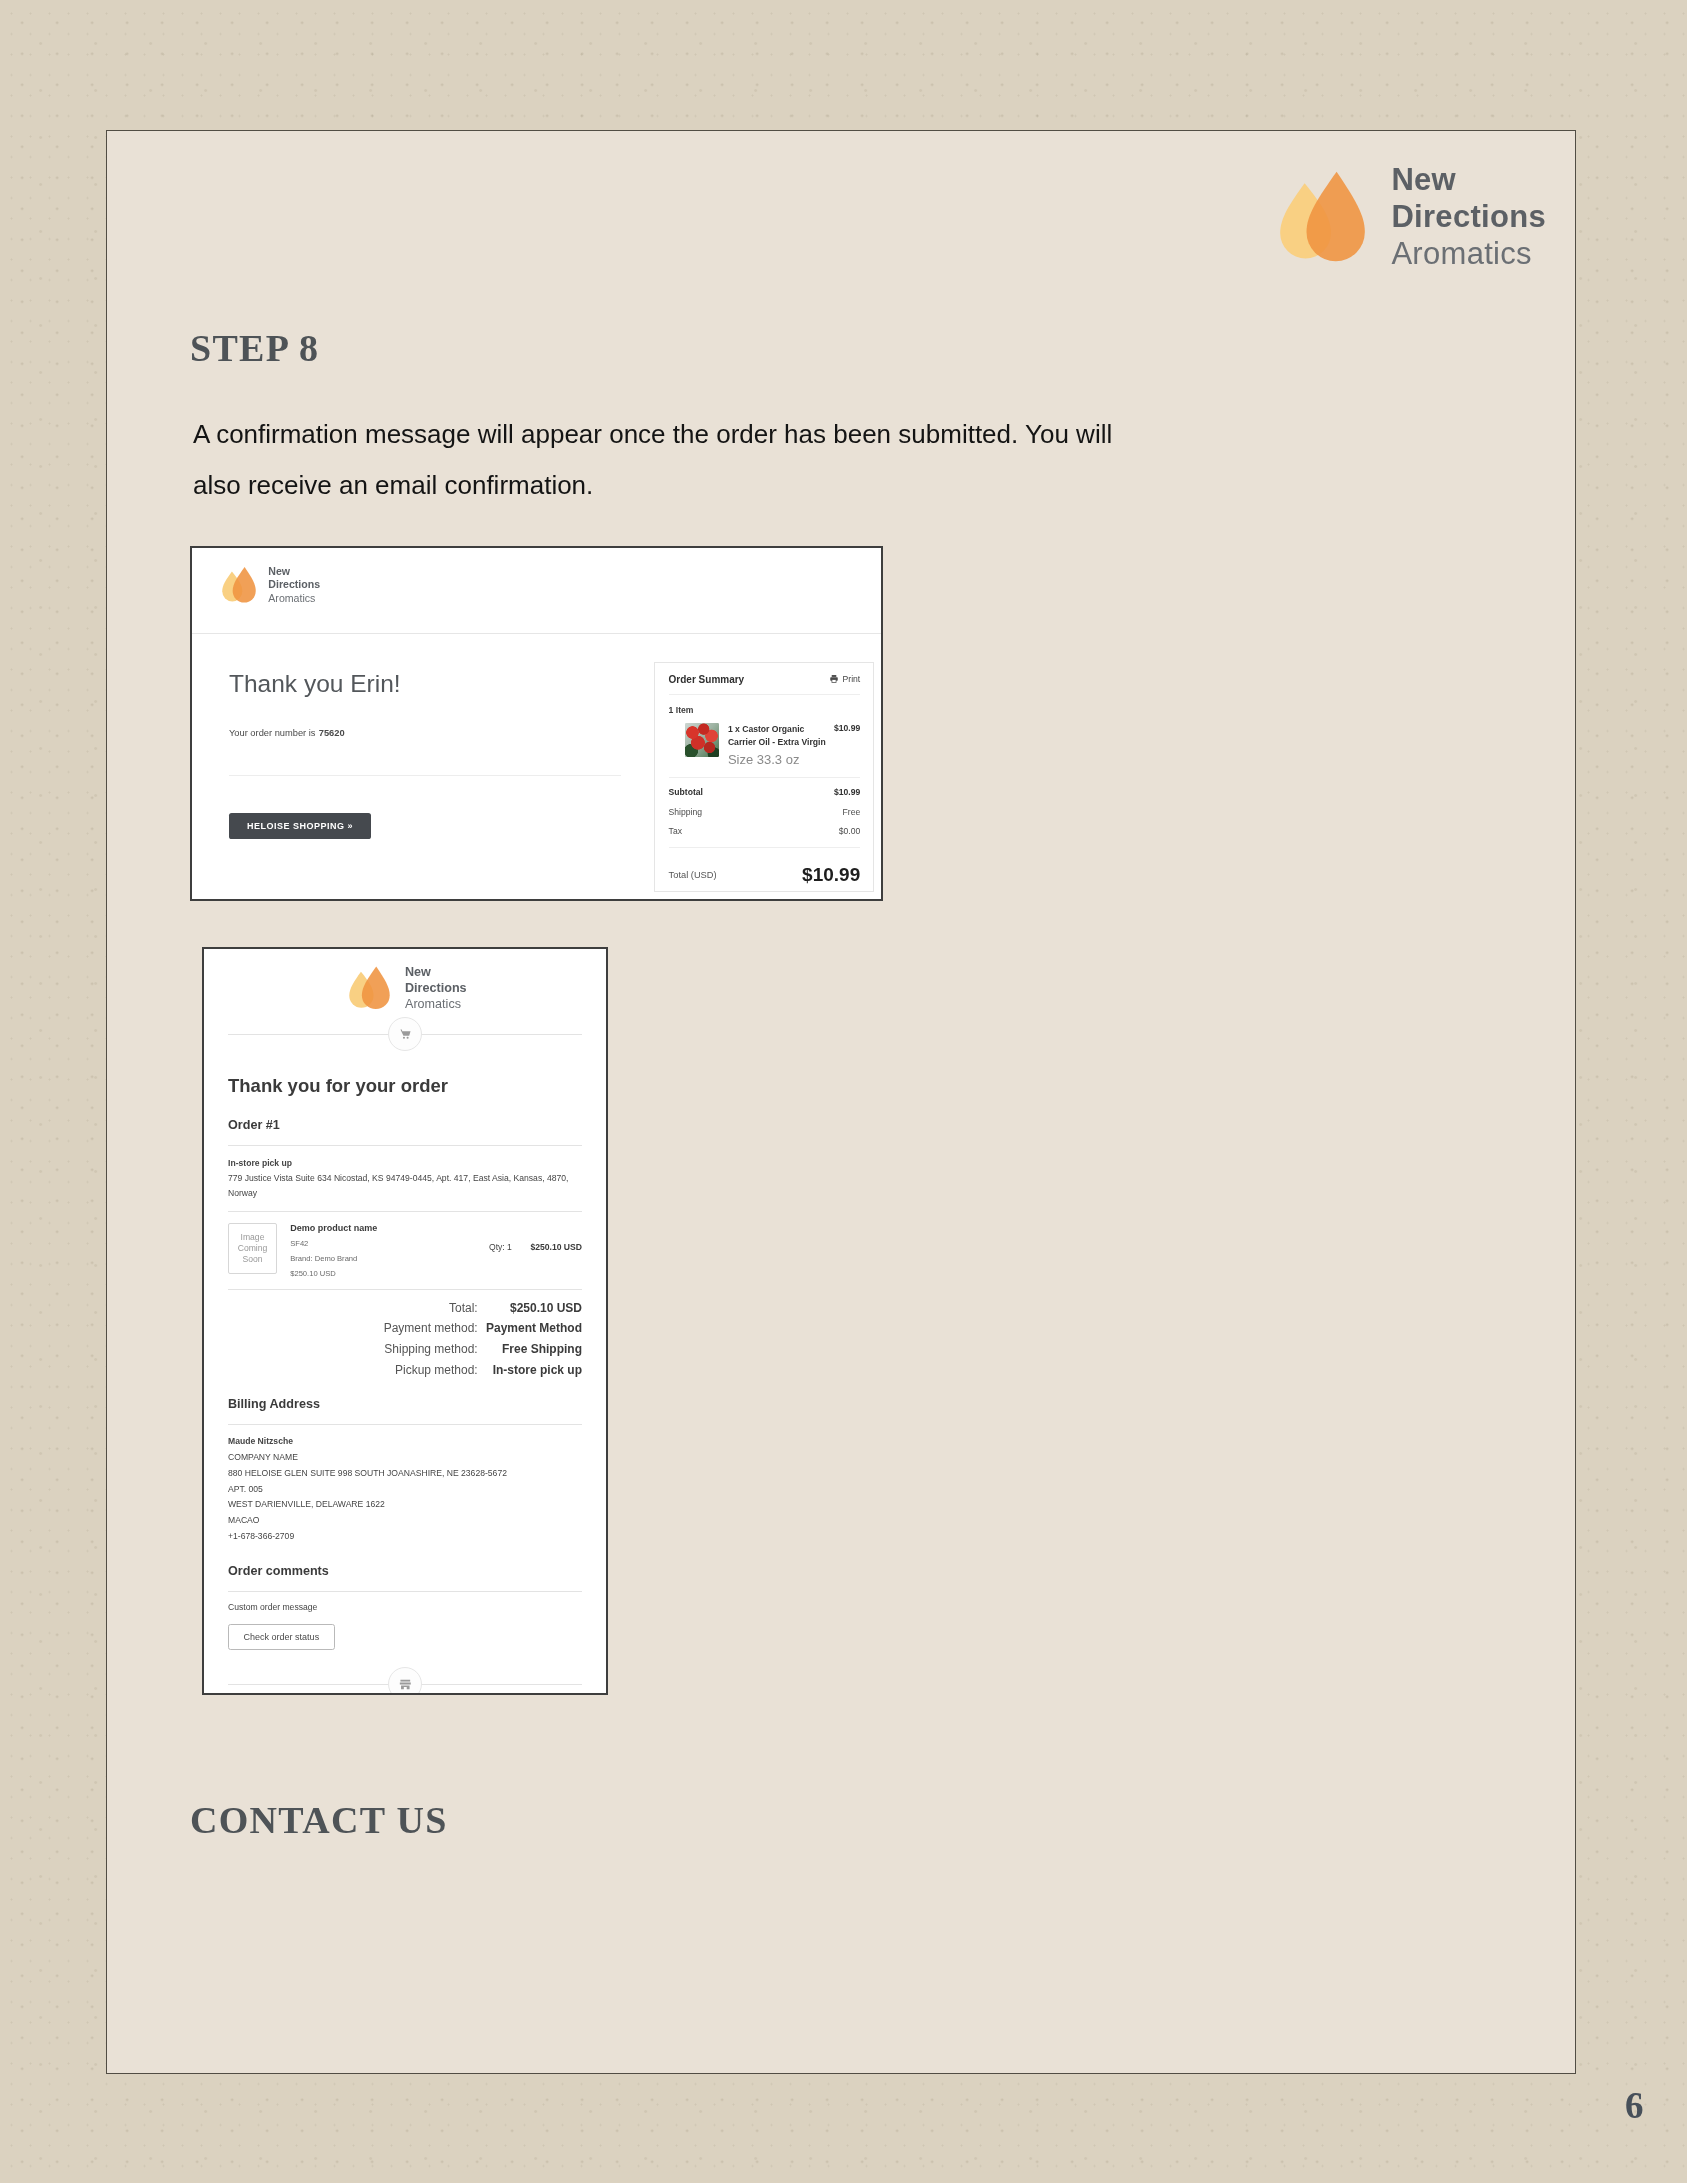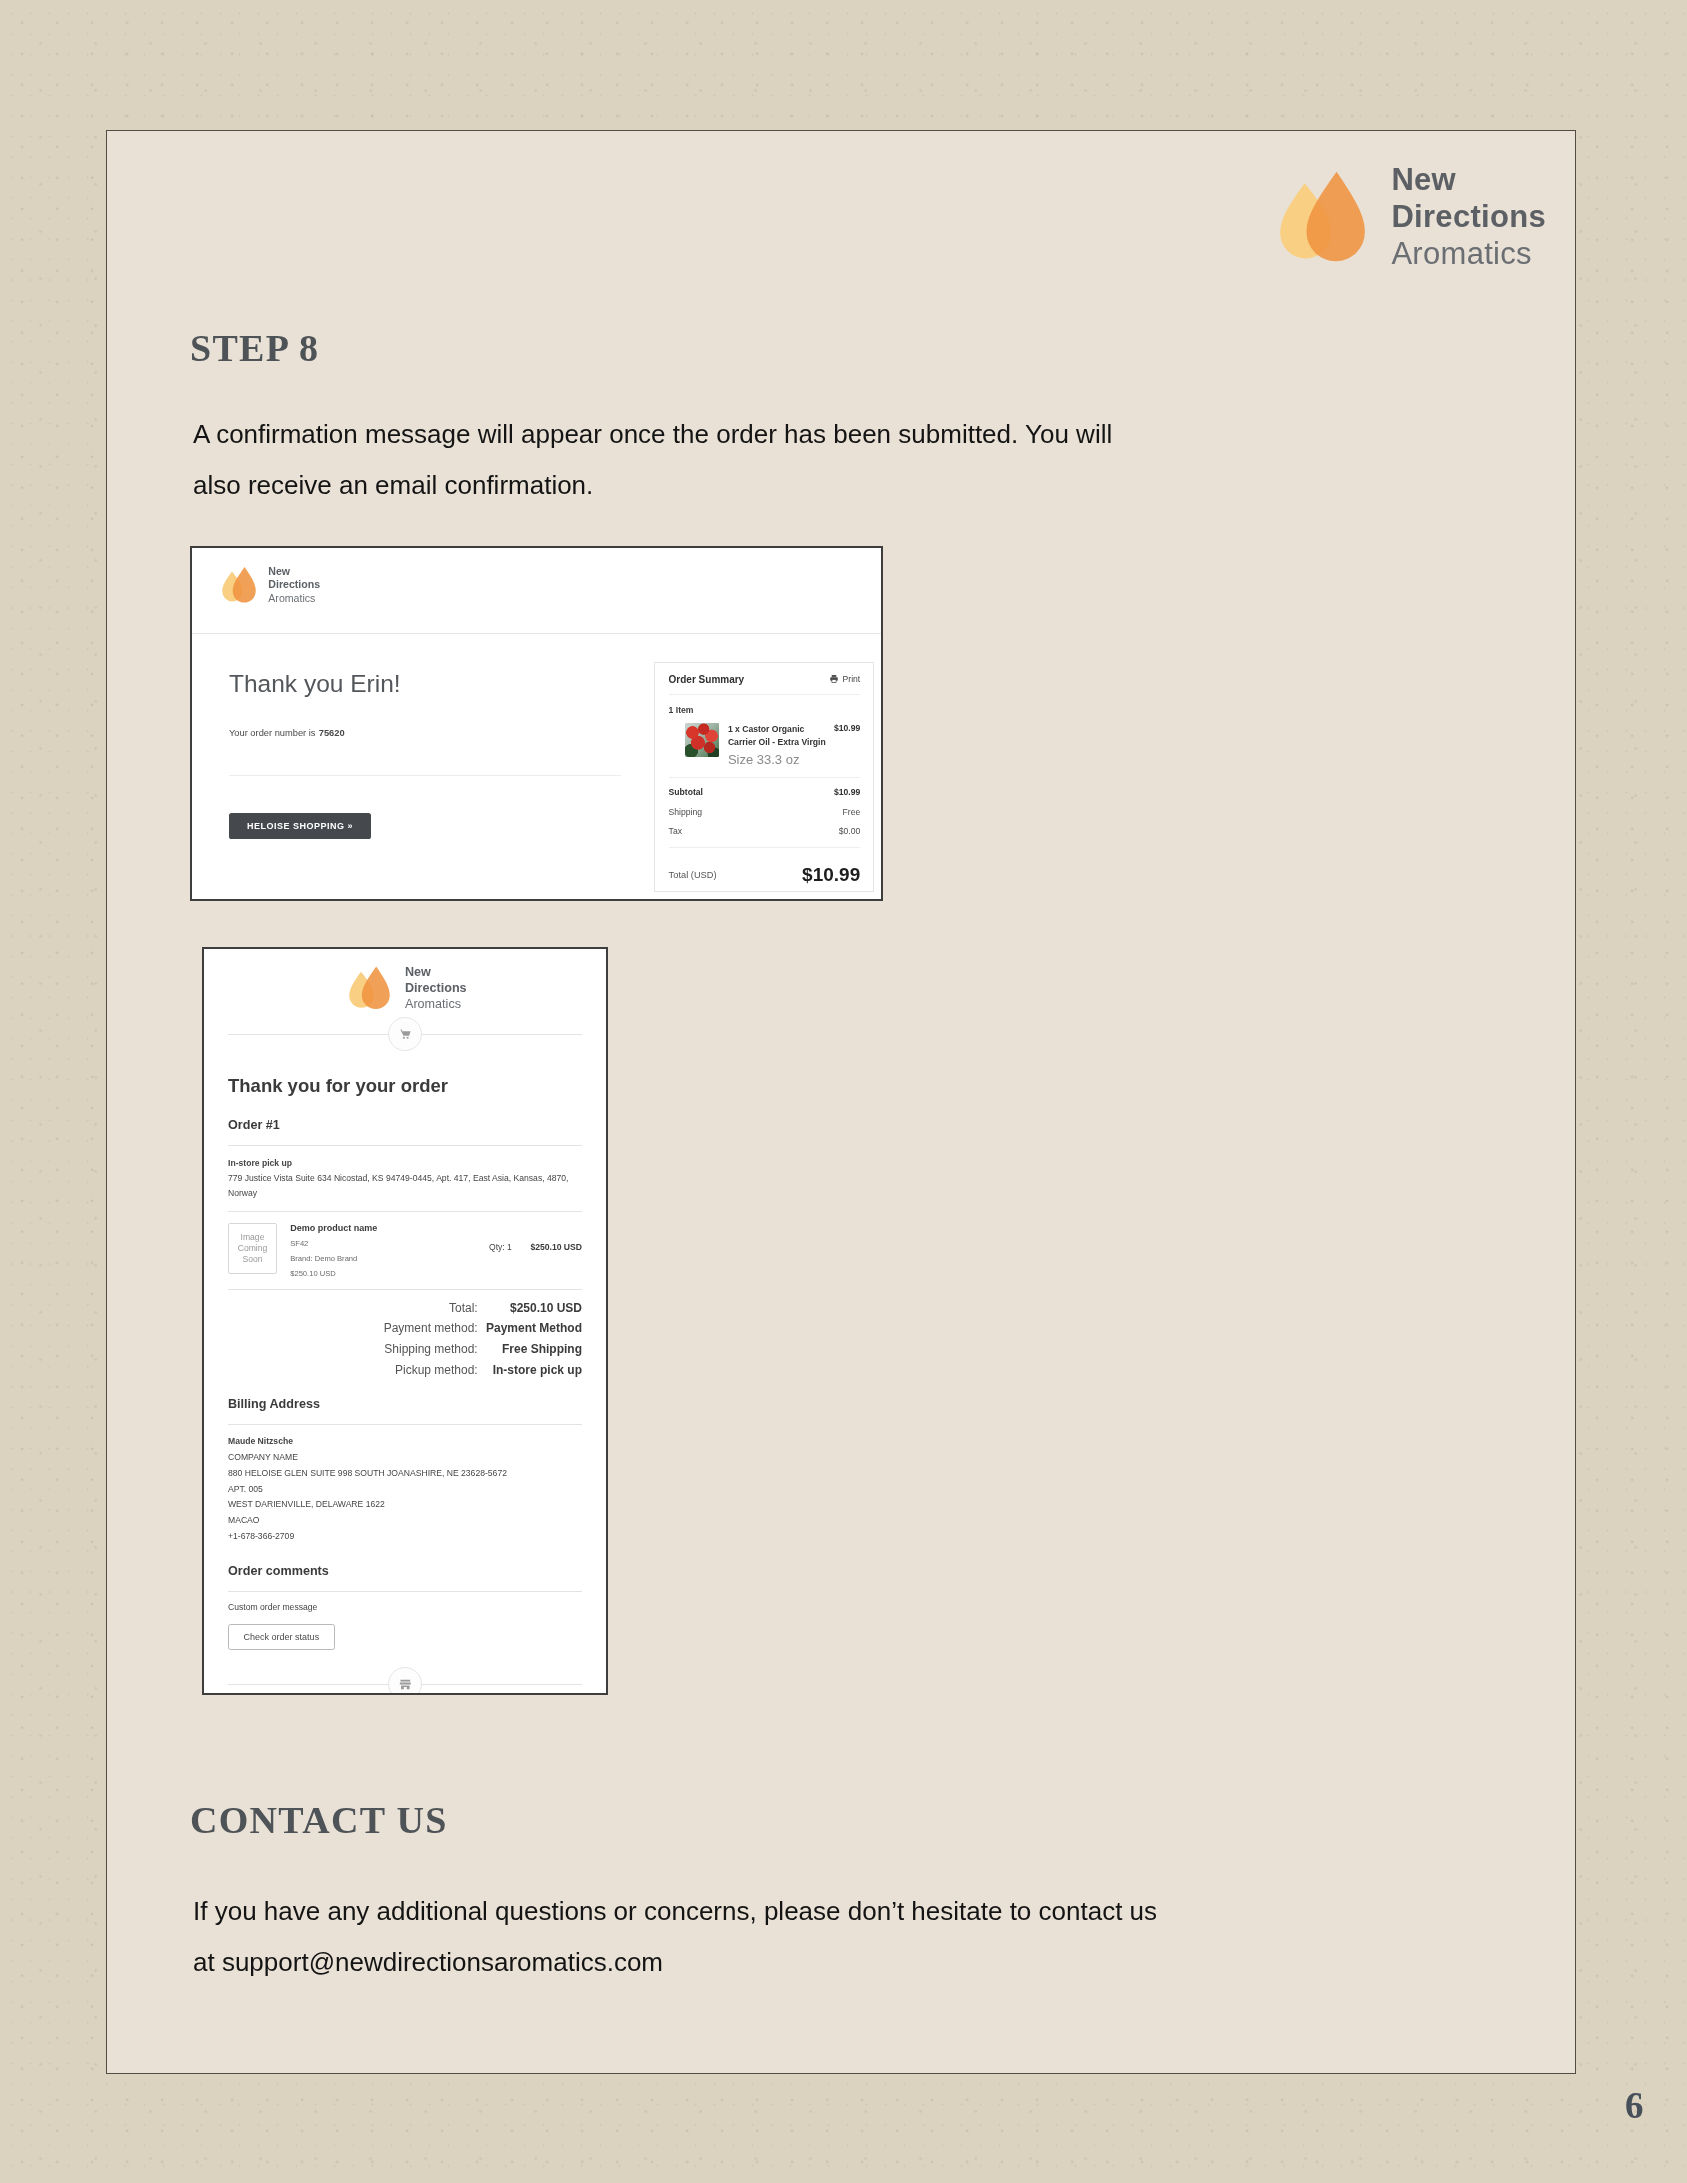--- a/index.html
+++ b/index.html
@@ -288,21 +288,17 @@
         <svg viewBox="0 0 24 24" width="14.6" height="14.6">
           <rect x="4" y="4.5" width="16" height="3" fill="#9b9b9b"></rect>
           <rect x="3" y="9" width="18" height="3.4" fill="#9b9b9b"></rect>
           <path d="M5 14h14v6h-4.6v-3.4H9.6V20H5z" fill="#9b9b9b"></path>
         </svg>
       </div>
     </div>
   </div>
 
   <div class="doc-heading" style="left:83px;top:1667px;">CONTACT US</div>
-  <div class="doc-body" style="left:86px;top:1755px;">
-    <div>If you have any additional questions or concerns, please don’t hesitate to contact us</div>
-    <div>at support@newdirectionsaromatics.com</div>
-  </div>
 
 </div>
 
 <div class="page-num">6</div>
 
 
 </body></html>

